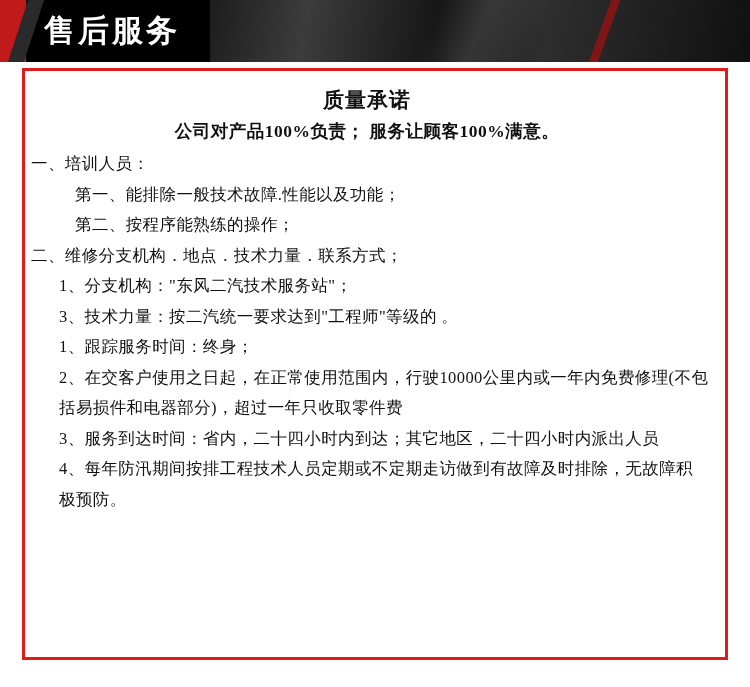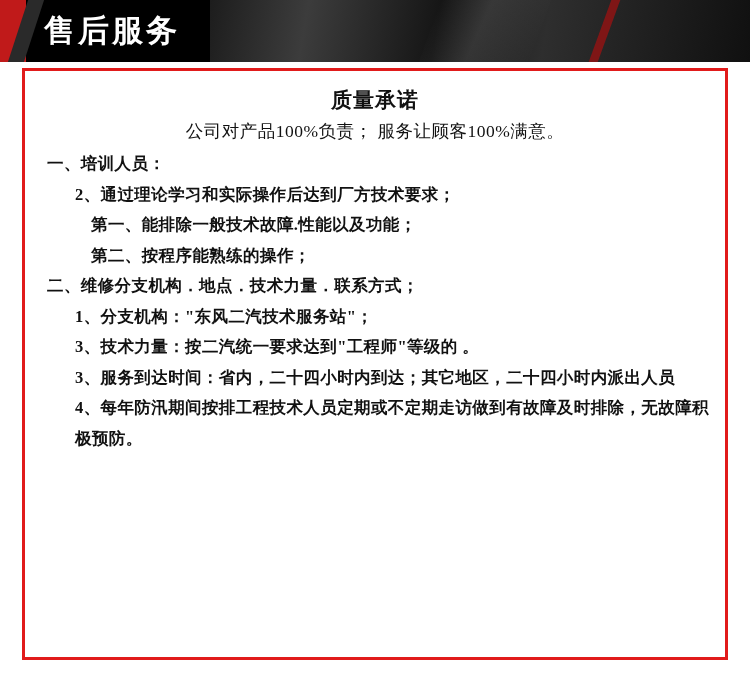--- a/index.html
+++ b/index.html
@@ -88,43 +88,43 @@
   
   .content-box {
     position: absolute;
     left: 22px;
     top: 68px;
     width: 706px;
     height: 592px;
     box-sizing: border-box;
     border: 3px solid #e11b1b;
     background: #ffffff;
-    padding: 12px 16px 0 16px;
+    padding: 12px 16px 0 0;
   }
 
   .doc-title {
     text-align: center;
     font-size: 21px;
     font-weight: bold;
     line-height: 30px;
     margin: 2px 0 2px 0;
     letter-spacing: 1px;
   }
   .doc-subtitle {
     text-align: center;
     font-size: 17.5px;
-    font-weight: normal;
+    font-weight: bold;
     line-height: 28px;
     margin-bottom: 4px;
     letter-spacing: 0.5px;
   }
 
   .line {
     font-size: 16.5px;
-    font-weight: bold;
+    font-weight: normal;
     line-height: 30.5px;
     letter-spacing: 0.4px;
     white-space: nowrap;
   }
   .lvl1 { padding-left: 6px; }
   .lvl2 { padding-left: 34px; }
   .lvl3 { padding-left: 50px; }
   .wrap-hang {
     white-space: normal;
     padding-left: 34px;
@@ -144,25 +144,26 @@
     <div class="stripe-dark"></div>
     <div class="banner-title">售后服务</div>
   </div>
 
   <div class="content-box">
 
     <div class="doc-title">质量承诺</div>
     <div class="doc-subtitle">公司对产品100%负责；  服务让顾客100%满意。</div>
 
     <div class="line lvl1">一、培训人员：</div>
-    <div class="line lvl2">2、通过理论学习和实际操作后达到厂方技术要求；</div>
     <div class="line lvl3">第一、能排除一般技术故障.性能以及功能；</div>
     <div class="line lvl3">第二、按程序能熟练的操作；</div>
 
     <div class="line lvl1">二、维修分支机构．地点．技术力量．联系方式；</div>
     <div class="line lvl2">1、分支机构："东风二汽技术服务站"；</div>
     <div class="line lvl2">3、技术力量：按二汽统一要求达到"工程师"等级的 。</div>
 
+    <div class="line lvl2">1、跟踪服务时间：终身；</div>
+    <div class="line wrap-hang">2、在交客户使用之日起，在正常使用范围内，行驶10000公里内或一年内免费修理(不包括易损件和电器部分)，超过一年只收取零件费</div>
     <div class="line lvl2">3、服务到达时间：省内，二十四小时内到达；其它地区，二十四小时内派出人员</div>
     <div class="line wrap-hang">4、每年防汛期间按排工程技术人员定期或不定期走访做到有故障及时排除，无故障积极预防。</div>
 
   </div>
 </div>
 
 </body></html>

